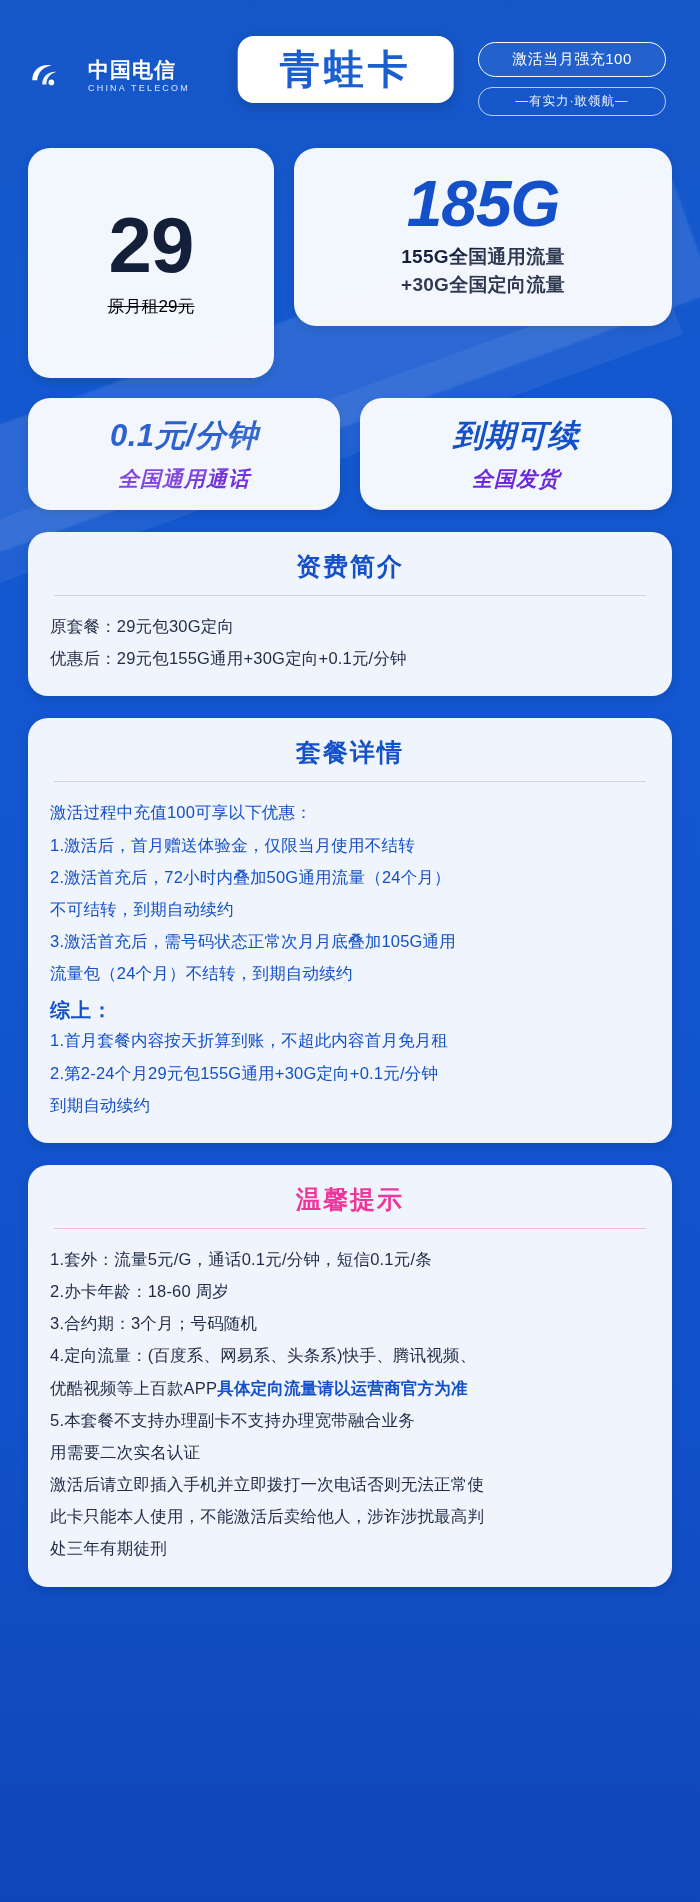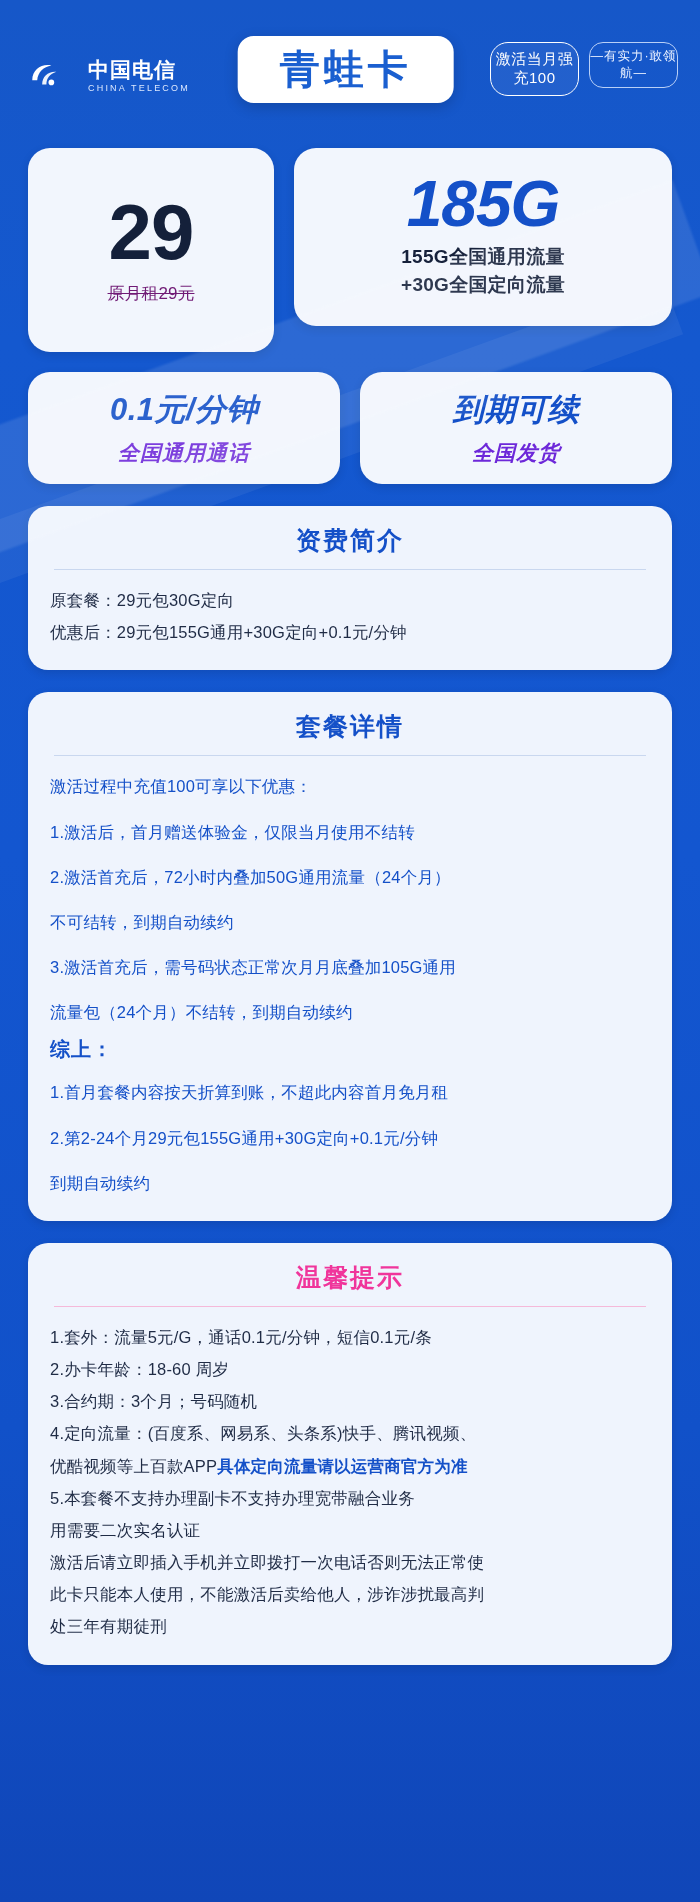--- a/index.html
+++ b/index.html
@@ -60,23 +60,23 @@
     border-radius: 16px;
     padding: 6px 42px;
     box-shadow: 0 4px 14px rgba(0,0,0,.18);
   }
   .title-pill span {
     font-size: 40px; font-weight: bold; color: #1a5fd0; letter-spacing: 4px;
     white-space: nowrap;
   }
 
   .head-right {
-    position: absolute; right: 8px; top: 28px;
+    position: absolute; right: 20px; top: 28px;
     width: 188px;
-    display: flex; align-items: flex-start; gap: 10px;
+    display: flex; flex-direction: column; align-items: flex-start; gap: 10px;
   }
   .badge-top {
     width: 100%;
     border: 1.5px solid #ffffff;
     border-radius: 18px;
     color: #ffffff;
     font-size: 15px;
     text-align: center;
     padding: 7px 0;
     letter-spacing: .5px;
@@ -99,30 +99,30 @@
     margin-top: 18px;
     padding: 0 14px;
   }
   .card {
     background: #f2f6fd;
     border-radius: 22px;
     box-shadow: 0 3px 10px rgba(0,0,0,.12);
   }
   .price-left {
     width: 246px;
-    height: 204px;
+    height: 230px;
     display: flex; flex-direction: column; align-items: center; justify-content: center;
   }
   .price-num {
     font-size: 78px; font-weight: bold; color: #14203a; line-height: .95;
     letter-spacing: -1px;
   }
   .price-old {
     margin-top: 12px;
-    font-size: 17px; color: #701a75;
+    font-size: 17px; color: #000000;
     text-decoration: line-through;
   }
   .price-right {
     flex: 1;
     height: 178px;
     display: flex; flex-direction: column; align-items: center; justify-content: center;
     padding: 6px 10px 10px;
   }
   .data-num {
     font-size: 64px; font-weight: bold; color: #1450c8; line-height: 1;
@@ -171,21 +171,21 @@
   .panel-title.pink { color: #f0359b; }
   .rule {
     height: 1px; background: #c9d7ef; margin: 0 4px 14px 4px;
   }
   .rule.pink { background: #f5b9d9; }
 
   .line {
     font-size: 16.5px; color: #1f2b45; line-height: 1.95;
     letter-spacing: .2px;
   }
-  .line.blue { color: #1450c8; margin-top: 13px; }
+  .line.blue { color: #1450c8; }
   .line.strong { font-weight: bold; color: #15213c; }
   .sub-head {
     font-size: 20px; font-weight: bold; color: #1450c8; margin-top: 8px; letter-spacing: 1px;
   }
   .line.tip { color: #1f2b45; }
   .em-pink { color: #1450c8; font-weight: bold; }
 </style>
 </head>
 <body>
 

